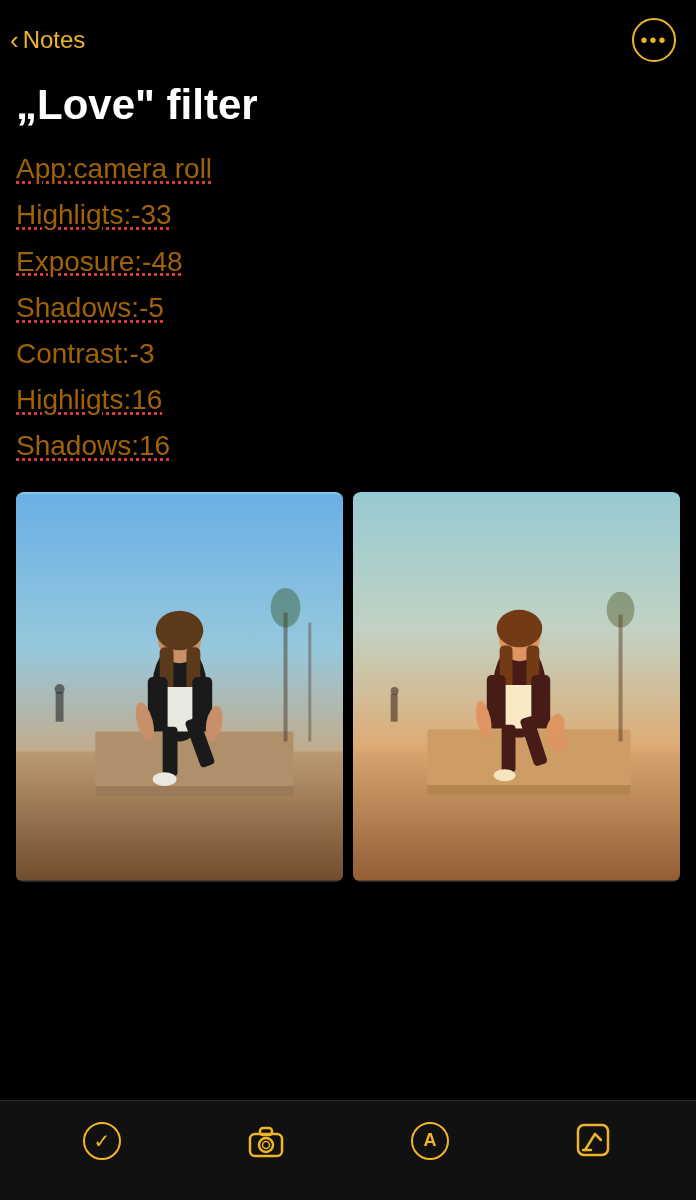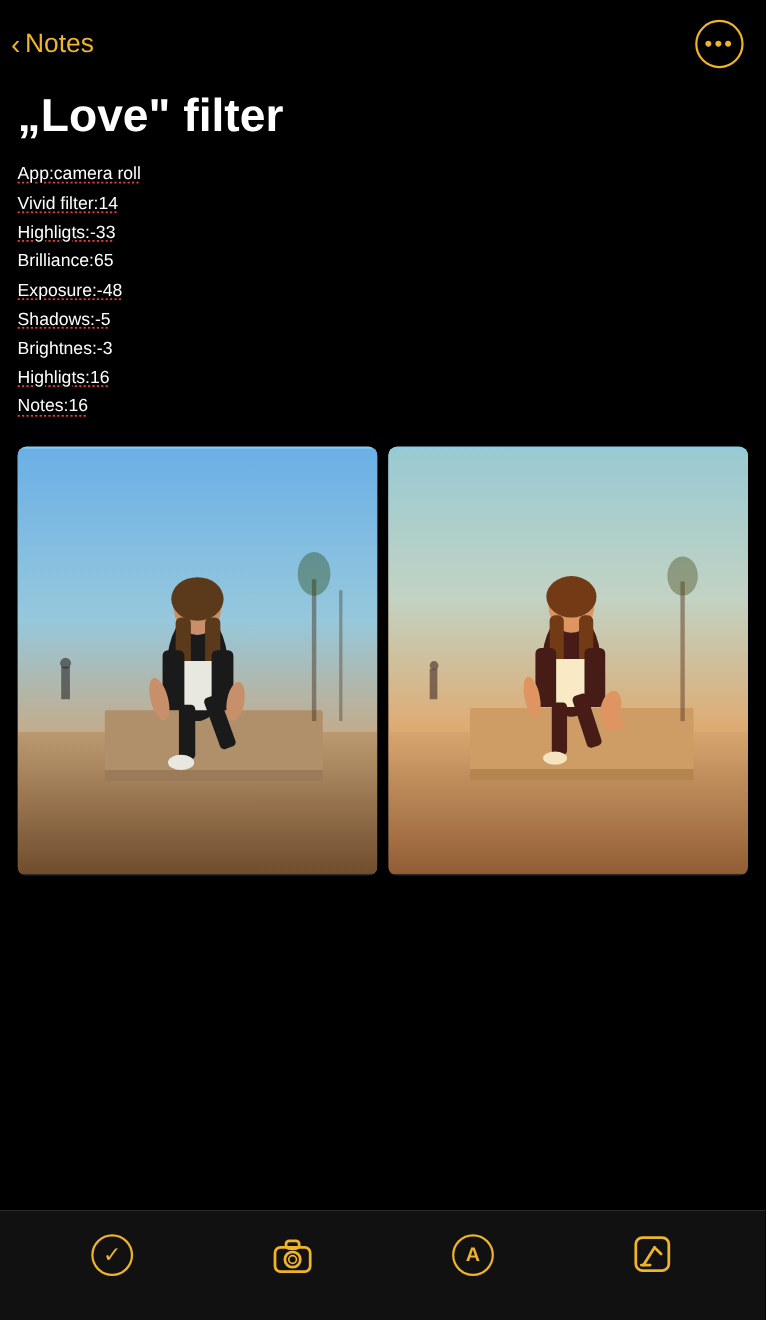--- a/index.html
+++ b/index.html
@@ -70,22 +70,22 @@
 
     .note-title {
       font-size: 42px;
       font-weight: 700;
       color: #fff;
       line-height: 1.1;
       margin-bottom: 18px;
     }
 
     .note-body {
-      font-size: 16px;
-      color: #ffffff;
+      font-size: 28px;
+      color: #a16207;
       line-height: 1.65;
     }
 
     .note-line {
       display: block;
       position: relative;
     }
 
     
     .spell-check {
@@ -208,28 +208,26 @@
   <button class="more-btn">
     <span class="more-dots">•••</span>
   </button>
 </div>
 
 <div class="content">
   <h1 class="note-title">„Love" filter</h1>
   <div class="note-body">
 
   <span class="note-line"><span class="spell-check">App:camera roll</span></span>
-      <span class="note-line"><span class="spell-check">Vivid filter:14</span></span>
       <span class="note-line"><span class="spell-check">Highligts:-33</span></span>
-      <span class="note-line">Brilliance:65</span>
       <span class="note-line"><span class="spell-check">Exposure:-48</span></span>
       <span class="note-line"><span class="spell-check">Shadows:-5</span></span>
-      <span class="note-line">Brightnes:-3</span>
+      <span class="note-line">Contrast:-3</span>
       <span class="note-line"><span class="spell-check">Highligts:16</span></span>
-      <span class="note-line"><span class="spell-check">Notes:16</span></span>
+      <span class="note-line"><span class="spell-check">Shadows:16</span></span>
     </div>
 </div>
 
 <div class="images-grid">
   <div class="photo-placeholder photo-left">
     <svg class="photo-svg" viewBox="0 0 330 390" xmlns="http://www.w3.org/2000/svg">
 
       <defs>
         <linearGradient id="skyL" x1="0" y1="0" x2="0" y2="1">
           <stop offset="0%" stop-color="#6AAFE6"></stop>

